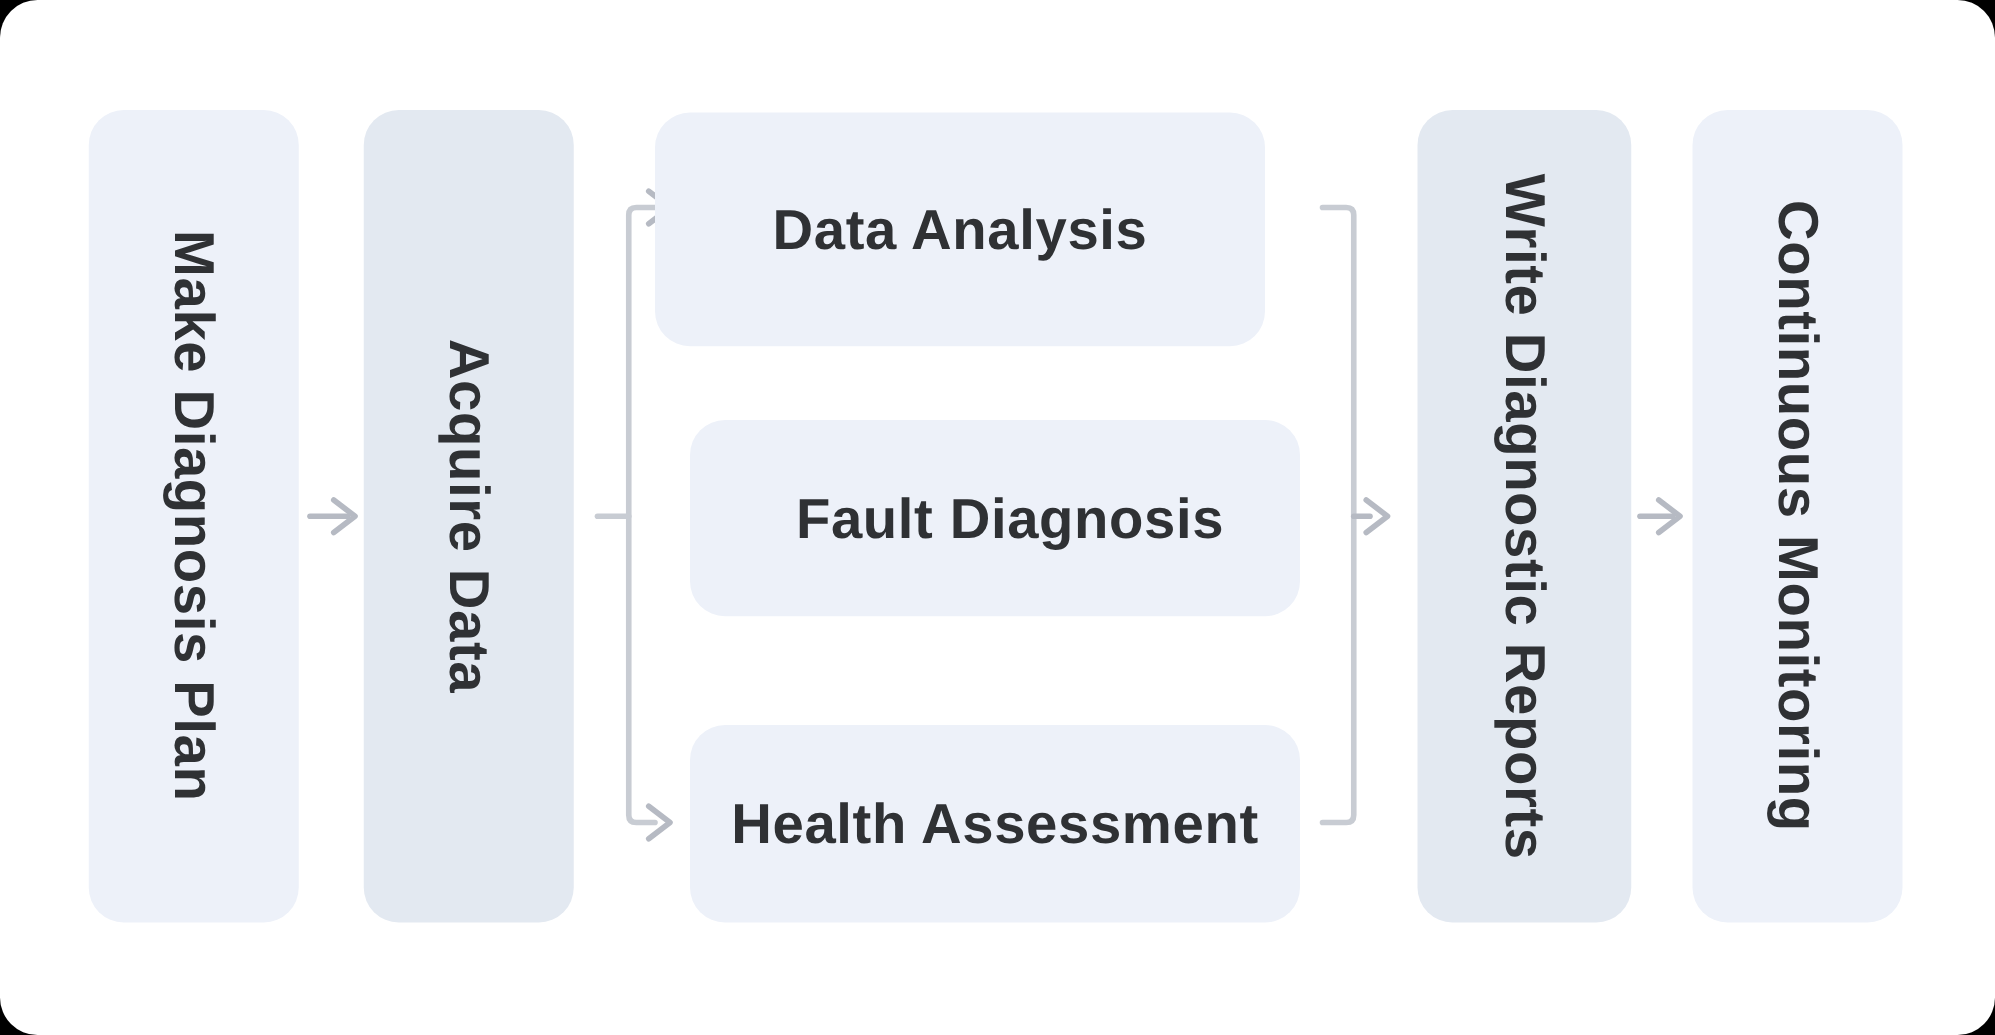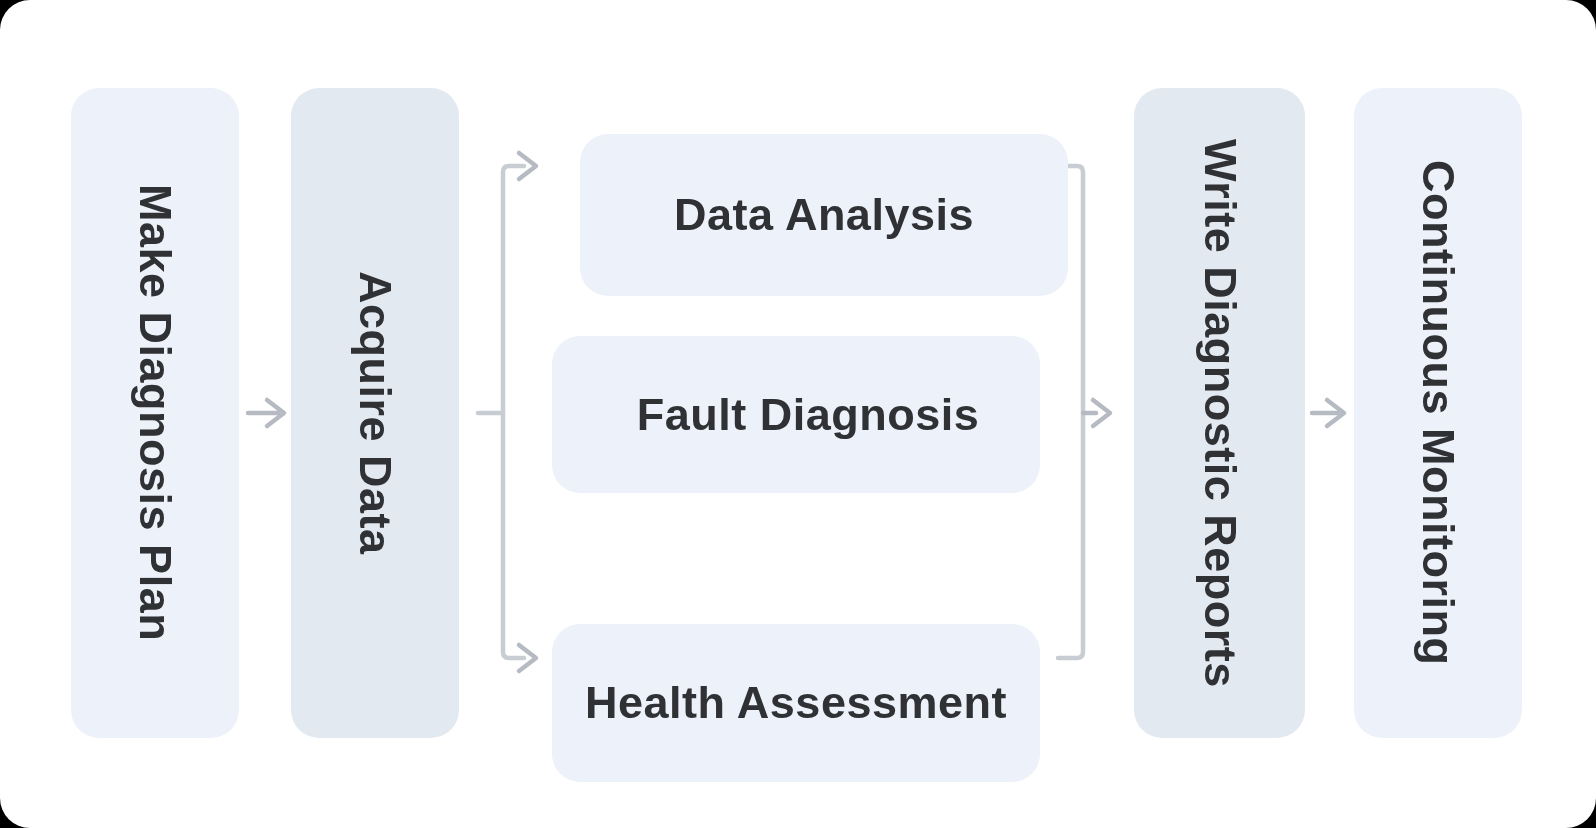--- a/index.html
+++ b/index.html
@@ -56,23 +56,23 @@
   }
   .node.v .lbl {
     writing-mode: vertical-rl; 
   }
   .node.light { background: var(--node-light, #edf1f9); }
   .node.dark  { background: var(--node-dark, #e3e9f1); }
 
   
   #n-make     { left: 71px;   top: 88px;  width: 168px; height: 650px; }
   #n-acquire  { left: 291px;  top: 88px;  width: 168px; height: 650px; }
-  #n-data     { left: 580px;  top: 90px;  width: 488px; height: 162px; margin-top: 44px; }
+  #n-data     { left: 524px;  top: 90px;  width: 488px; height: 187px; }
   #n-fault    { left: 552px;  top: 336px; width: 488px; height: 157px; padding-left: 24px; }
-  #n-health   { left: 552px;  top: 580px; width: 488px; height: 158px; margin-top: 44px; }
+  #n-health   { left: 552px;  top: 580px; width: 488px; height: 158px; }
   #n-write    { left: 1134px; top: 88px;  width: 171px; height: 650px; }
   #n-continue { left: 1354px; top: 88px;  width: 168px; height: 650px; }
 </style>
 </head>
 <body style="background: rgb(0, 0, 0);">
 
 <div class="stage">
 
   <svg class="wires" viewBox="0 0 1596 828" aria-hidden="true">
 

